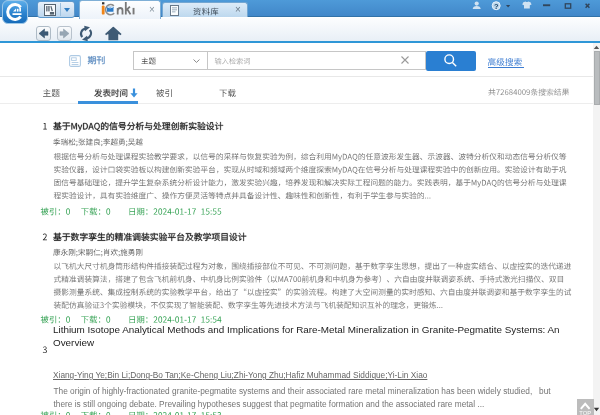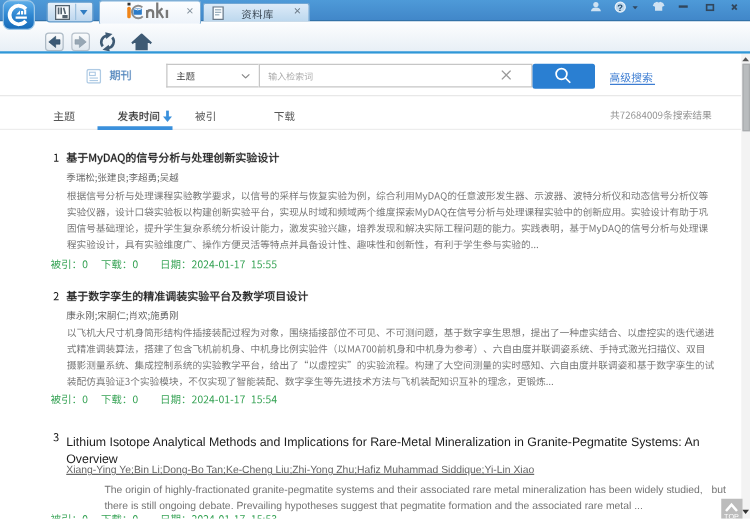--- a/index.html
+++ b/index.html
@@ -193,23 +193,23 @@
   <div id="advlink"></div>
 
   <div id="hdrline"></div>
   <div id="sortline"></div>
   <div id="sortact"></div>
   <svg id="sortarr" width="8" height="10" viewBox="0 0 8 10">
     <rect x="2.9" y="0.5" width="2.2" height="5.5" fill="#3a90dc"></rect>
     <path d="M0.4 5.2 L7.6 5.2 L4 9.6 Z" fill="#3a90dc"></path>
   </svg>
 
-  <div class="t3" style="top:349px; white-space:nowrap;">Lithium Isotope Analytical Methods and Implications for Rare-Metal Mineralization in Granite-Pegmatite Systems: An<br>Overview</div>
+  <div class="t3" style="top:324px; white-space:nowrap;">Lithium Isotope Analytical Methods and Implications for Rare-Metal Mineralization in Granite-Pegmatite Systems: An<br>Overview</div>
   <div class="a3" style="top:370.1px; white-space:nowrap;">Xiang-Ying Ye;Bin Li;Dong-Bo Tan;Ke-Cheng Liu;Zhi-Yong Zhu;Hafiz Muhammad Siddique;Yi-Lin Xiao</div>
-  <div class="b3" style="top:385.1px; white-space:nowrap;margin-left:30px;">The origin of highly-fractionated granite-pegmatite systems and their associated rare metal mineralization has been widely studied,&nbsp;&nbsp; but<br>there is still ongoing debate. Prevailing hypotheses suggest that pegmatite formation and the associated rare metal ...</div>
+  <div class="b3" style="top:385.1px; white-space:nowrap;">The origin of highly-fractionated granite-pegmatite systems and their associated rare metal mineralization has been widely studied,&nbsp;&nbsp; but<br>there is still ongoing debate. Prevailing hypotheses suggest that pegmatite formation and the associated rare metal ...</div>
 
   <div id="sbar"></div>
   <svg class="abs" style="left:593px;top:44px" width="7" height="7" viewBox="0 0 7 7">
     <path d="M0.8 5 L3.5 1.8 L6.2 5 Z" fill="#555"></path>
   </svg>
   <div id="sthumb"></div>
   <svg class="abs" style="left:593px;top:406px" width="7" height="7" viewBox="0 0 7 7">
     <path d="M0.8 1.8 L6.2 1.8 L3.5 5.2 Z" fill="#333"></path>
   </svg>
 

